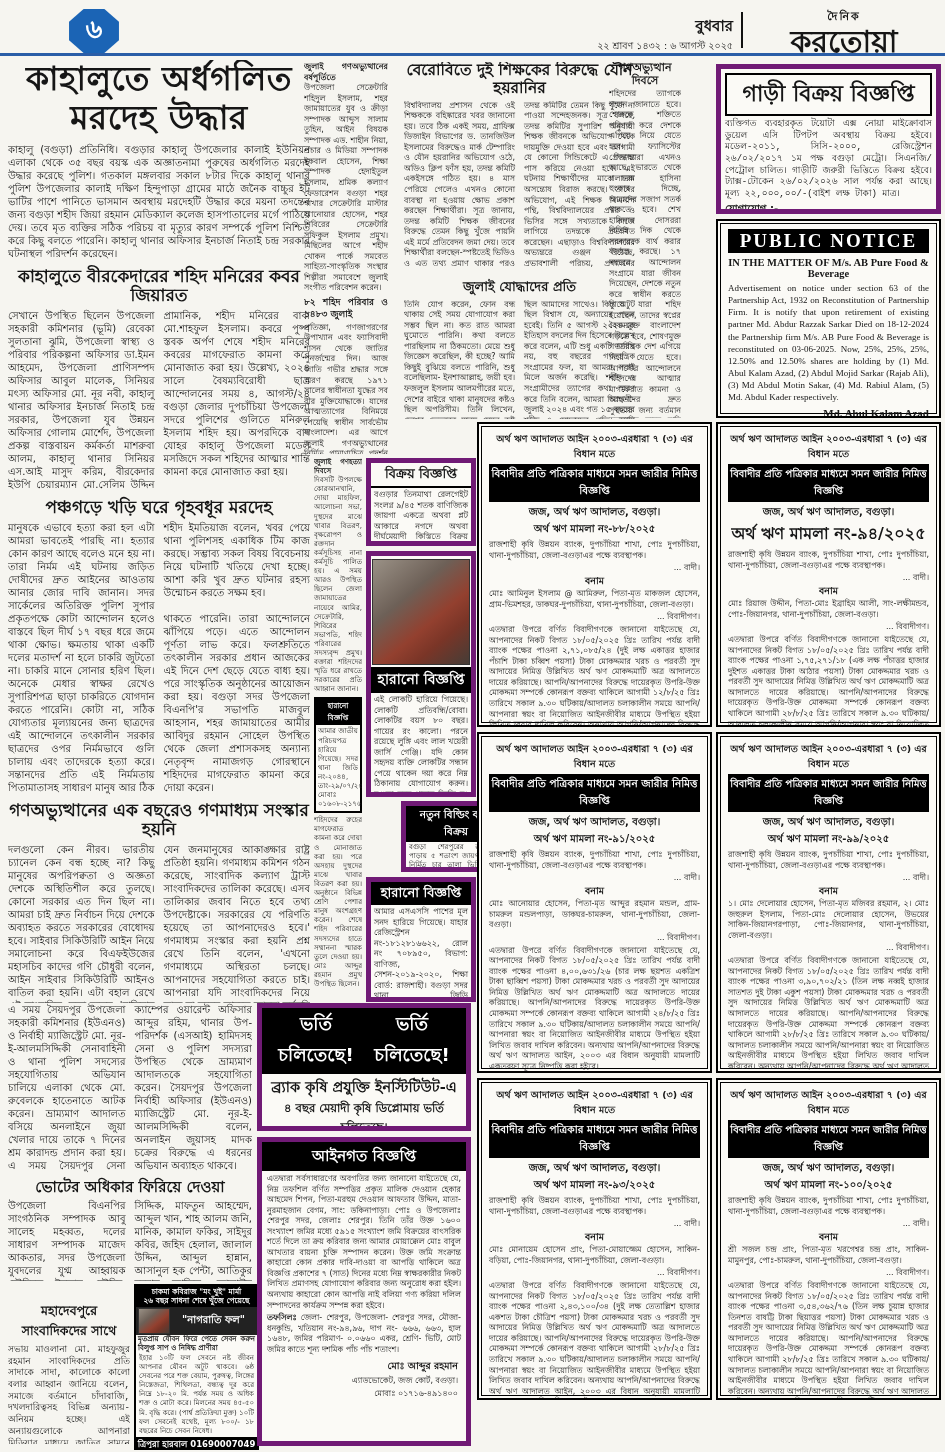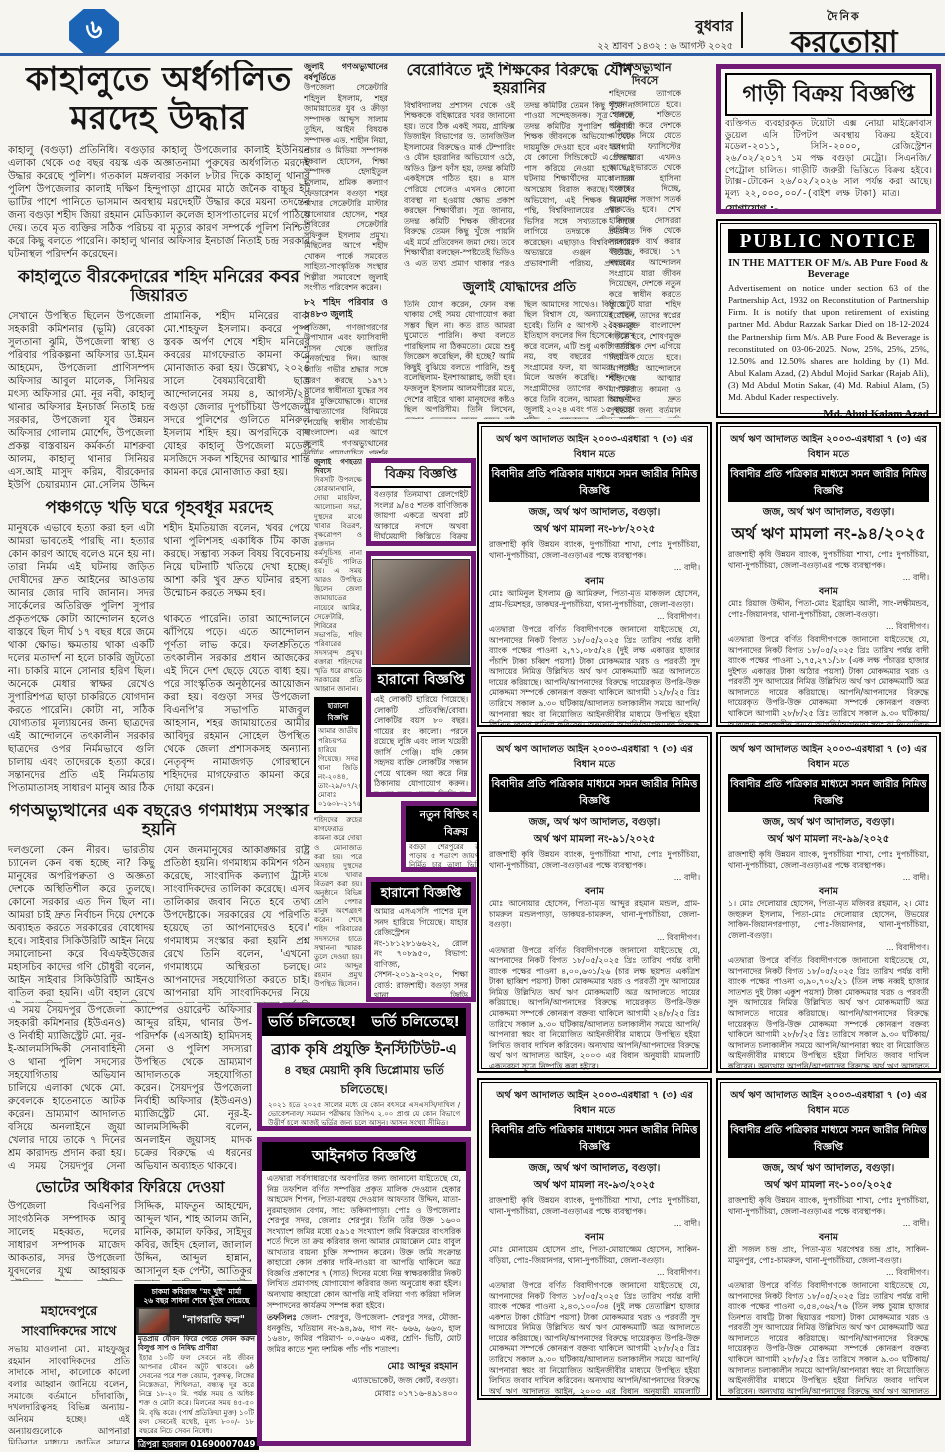--- a/index.html
+++ b/index.html
@@ -149,21 +149,21 @@
   </div>
 
   <div class="abs box3 clip" style="left:366px;top:877px;width:110px;height:125px;box-sizing:border-box;">
     <div class="bar" style="font-size:13px;padding:1px;">হারানো বিজ্ঞপ্তি</div>
     <div class="tiny" style="padding:2px 3px 0;">আমার এসএসসি পাশের মূল সনদ হারিয়ে গিয়েছে। যাহার রেজিস্ট্রেশন নং-১৮১২৮১৬৬২২, রোল নং ৭০৮৯৫০, বিভাগ: বাণিজ্য, সেশন-২০১৯-২০২০, শিক্ষা বোর্ড: রাজশাহী। বগুড়া সদর থানা জিডি নং-৩৬৭,তাং-০৫/০৮/২০২৫।</div>
     <div class="ctr tiny">নিবেদক</div>
 
   </div>
 
   <div class="abs box3 clip" style="left:257px;top:1003px;width:214px;height:128px;box-sizing:border-box;">
-    <div class="bar" style="font-size:14px;padding:2px 6px;display:flex;justify-content:space-between;">
+    <div class="bar" style="font-size:18px;padding:2px 6px;display:flex;justify-content:space-between;">
       <span>ভর্তি চলিতেছে!</span>
       <span>ভর্তি চলিতেছে!</span>
     </div>
     <div class="ctr b" style="font-size:14.5px;margin-top:2px;">ব্র্যাক কৃষি প্রযুক্তি ইনস্টিটিউট-এ</div>
     <div class="ctr b" style="font-size:11.5px;">৪ বছর মেয়াদী কৃষি ডিপ্লোমায় ভর্তি চলিতেছে।</div>
     <div class="micro" style="padding:1px 6px;">২০২১ হতে ২০২৫ সালের মধ্যে যে কোন বৎসরে এসএসসি/দাখিল /ভোকেশনাল/ সমমান পরীক্ষায় জিপিএ ২.০০ প্রাপ্ত যে কোন বিভাগে উত্তীর্ণ হলে আজই ভর্তির জন্য চলে আসুন। আসন সংখ্যা সীমিত।</div>
     <div class="ctr b" style="font-size:10.5px;">ভর্তির শেষ তারিখ : ১৪/০৯/২০২৫ ইং</div>
 
   </div>
 

